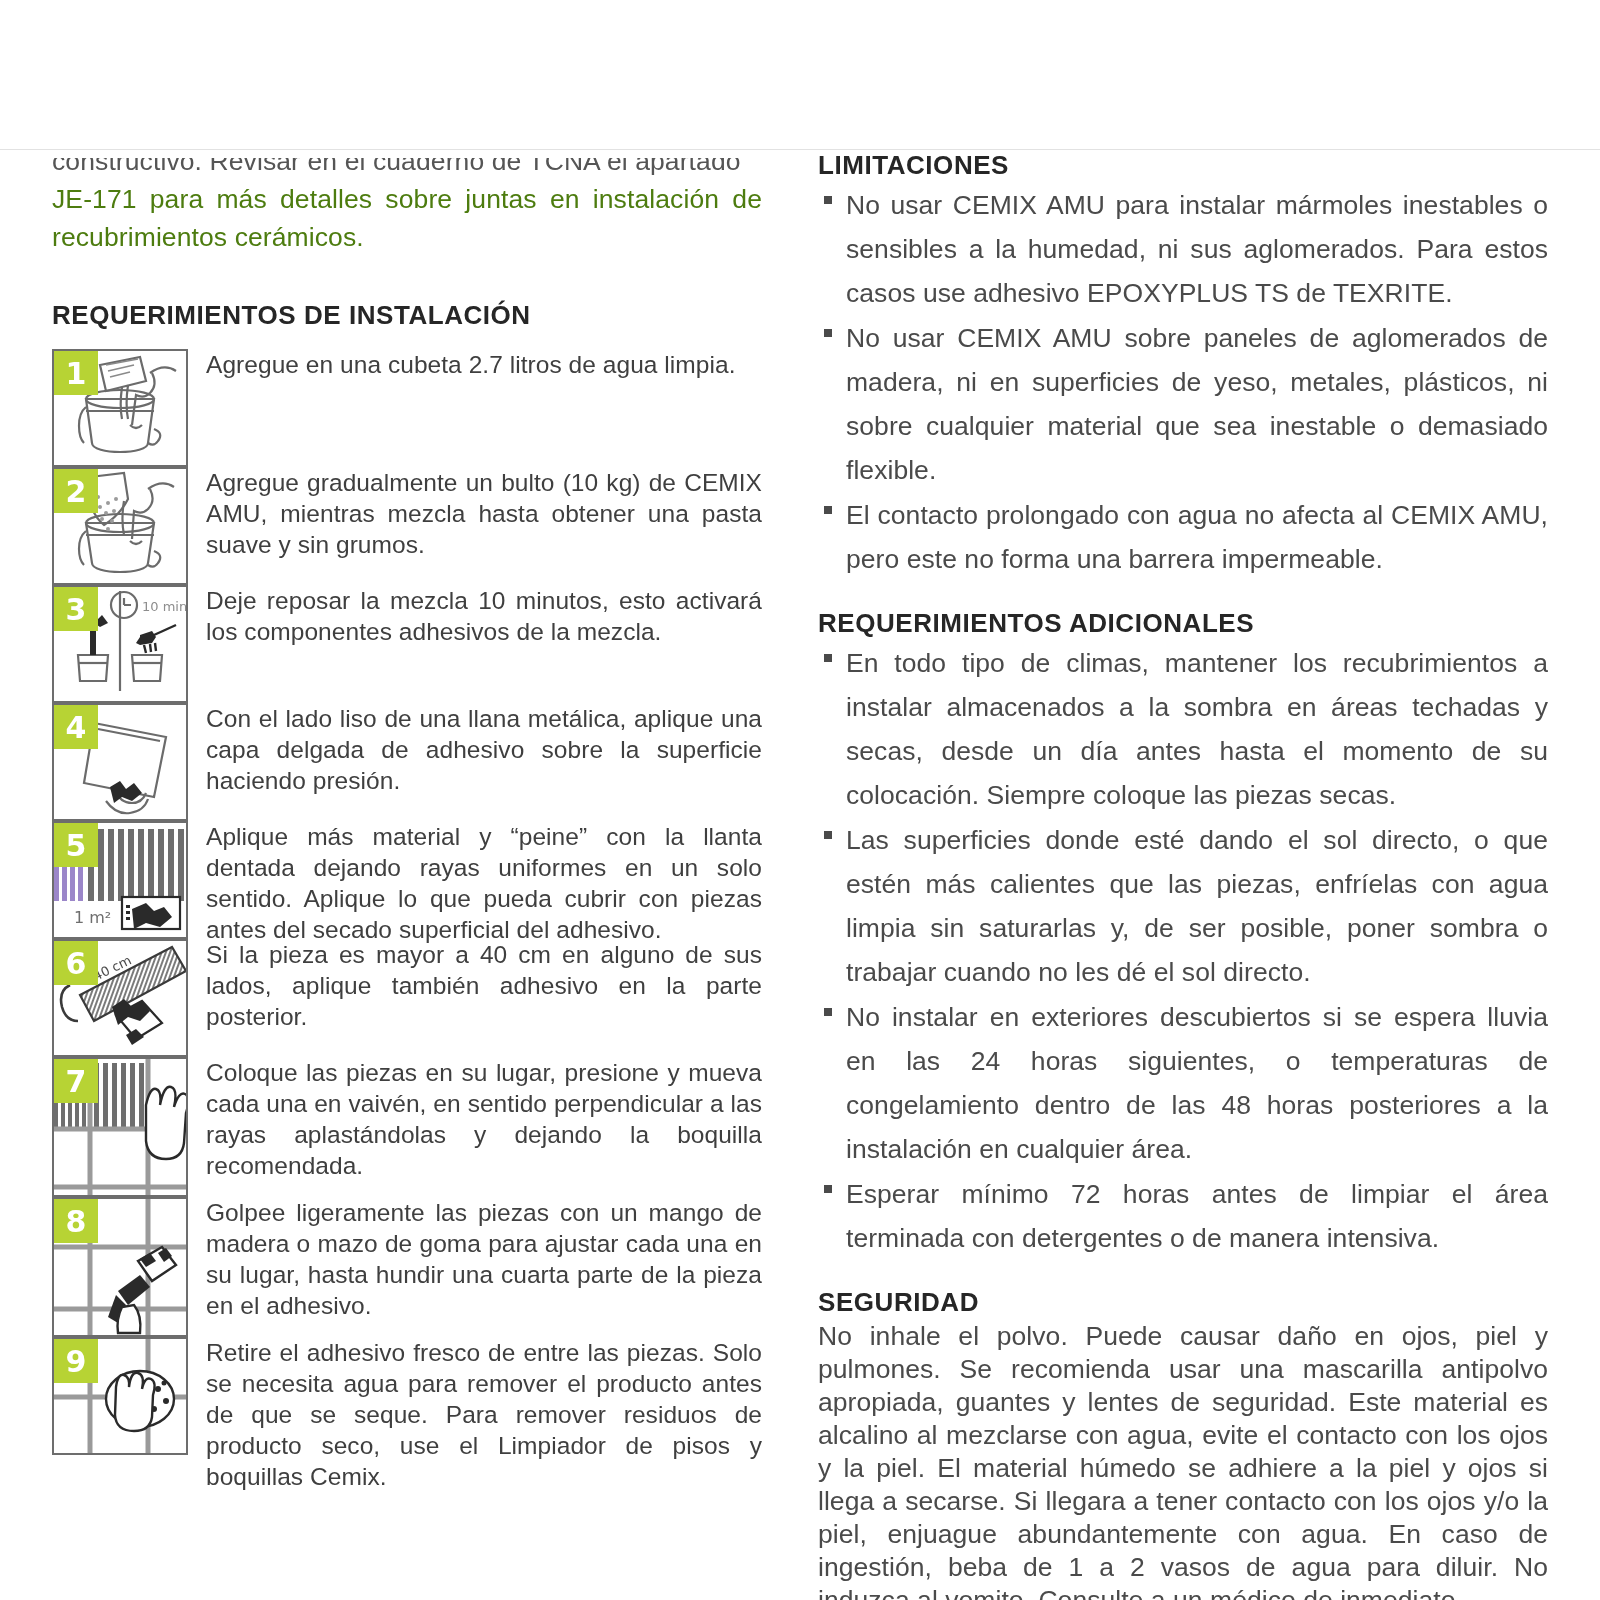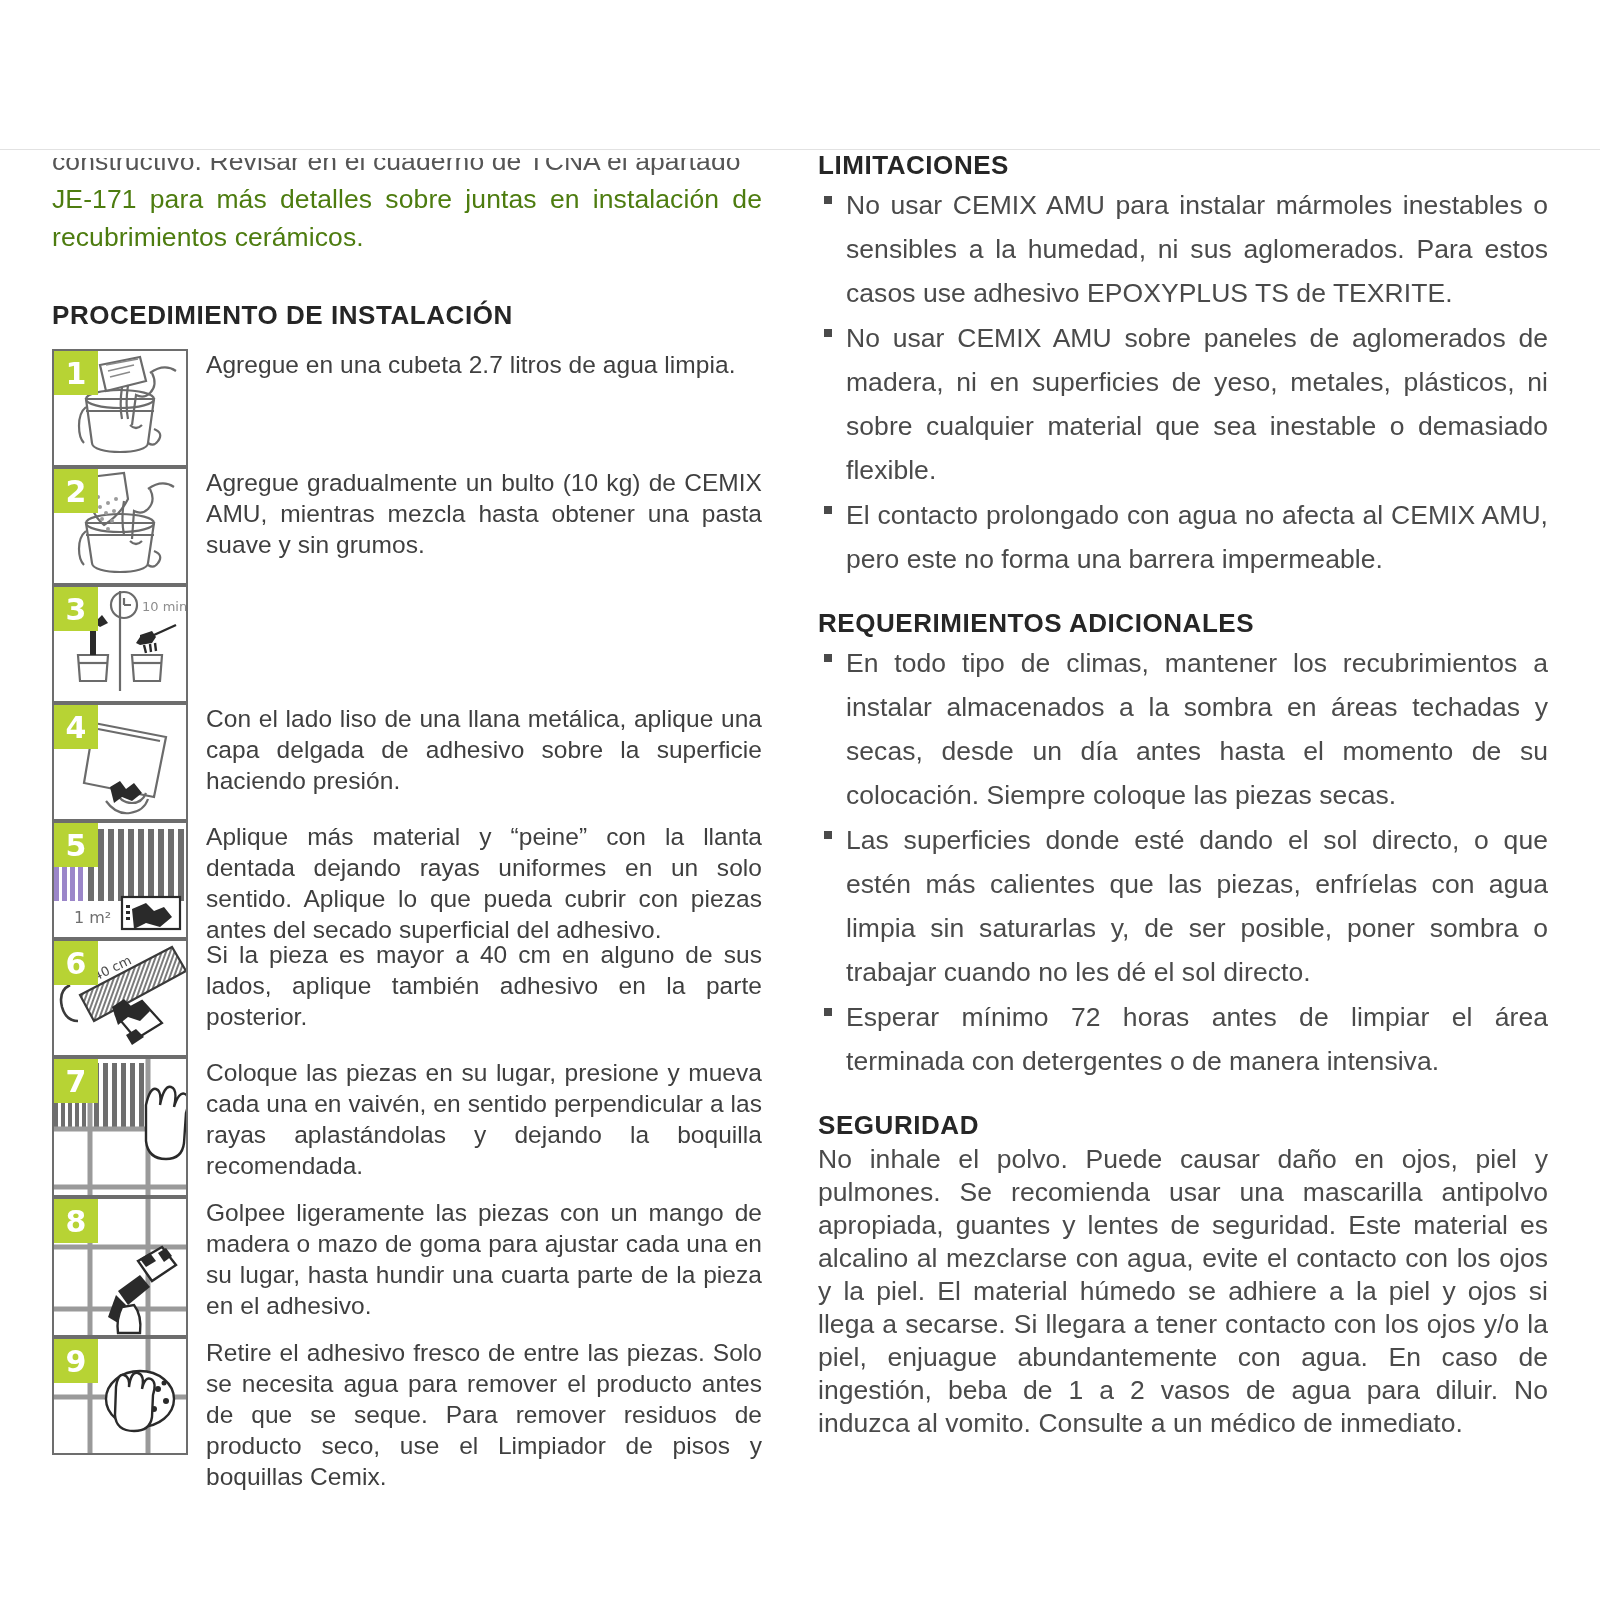--- a/index.html
+++ b/index.html
@@ -112,21 +112,21 @@
 
   <div class="col-left">
 
     <div class="intro-wrap">
       <div class="clip-line">
         <div class="inner">constructivo. Revisar en el cuaderno de TCNA el apartado</div>
       </div>
       <div class="intro-rest">JE-171 para más detalles sobre juntas en instalación de recubrimientos cerámicos.</div>
     </div>
 
-    <div id="procedure-title" class="sec-head">PROCEDIMIENTO DE INSTALACIÓN</div>
+    <div id="procedure-title" class="sec-head">REQUERIMIENTOS DE INSTALACIÓN</div>
 
     <div class="steps">
 
       <div class="step" style="height:118px;">
         <div class="step-fig" style="height:118px;">
           <div class="step-badge">1</div>
           <svg class="svgfig" viewBox="0 0 132 114">
             <g fill="none" stroke="#6b6b6b" stroke-width="2.2">
               <path d="M38 92 C38 104 94 104 94 92 L100 48 L32 48 Z"></path>
               <ellipse cx="66" cy="48" rx="34" ry="9"></ellipse>
@@ -207,20 +207,21 @@
               <path d="M86 48 l12 -4 l4 6 l-4 6 l-12 2 z"></path>
               <path d="M86 50 l-4 6 l4 2 z"></path>
               <path d="M90 56 l2 8 M95 56 l1 8 M100 55 l1 8"></path>
             </g>
             <g stroke="#2a2a2a" stroke-width="2.4" fill="none">
               <path d="M100 48 L122 38"></path>
               <path d="M90 58 l2 8 M96 57 l1 8 M101 56 l1 8"></path>
             </g>
           </svg>
         </div>
+        <div class="step-text">Deje reposar la mezcla 10 minutos, esto activará los componentes adhesivos de la mezcla.</div>
       </div>
 
       <div class="step" style="height:118px;">
         <div class="step-fig" style="height:118px;">
           <div class="step-badge">4</div>
           <svg class="svgfig" viewBox="0 0 132 114">
             <g fill="none" stroke="#6b6b6b" stroke-width="2.2">
               <path d="M40 18 L112 32 L100 92 L30 78 Z"></path>
               <path d="M44 24 L106 36"></path>
               <path d="M38 20 q-8 -8 -16 -2"></path>
@@ -412,20 +413,21 @@
       <li>No usar CEMIX AMU sobre paneles de aglomerados de madera, ni en superficies de yeso, metales, plásticos, ni sobre cualquier material que sea inestable o demasiado flexible.</li>
       <li>El contacto prolongado con agua no afecta al CEMIX AMU, pero este no forma una barrera impermeable.</li>
     </ul>
 
     <div class="gap-md"></div>
 
     <div class="sec-head">REQUERIMIENTOS ADICIONALES</div>
     <ul class="bullets">
       <li>En todo tipo de climas, mantener los recubrimientos a instalar almacenados a la sombra en áreas techadas y secas, desde un día antes hasta el momento de su colocación. Siempre coloque las piezas secas.</li>
       <li>Las superficies donde esté dando el sol directo, o que estén más calientes que las piezas, enfríelas con agua limpia sin saturarlas y, de ser posible, poner sombra o trabajar cuando no les dé el sol directo.</li>
+      <li>No instalar en exteriores descubiertos si se espera lluvia en las 24 horas siguientes, o temperaturas de congelamiento dentro de las 48 horas posteriores a la instalación en cualquier área.</li>
       <li>Esperar mínimo 72 horas antes de limpiar el área terminada con detergentes o de manera intensiva.</li>
     </ul>
 
     <div class="gap-md"></div>
 
     <div class="sec-head">SEGURIDAD</div>
     <p class="para">No inhale el polvo. Puede causar daño en ojos, piel y pulmones. Se recomienda usar una mascarilla antipolvo apropiada, guantes y lentes de seguridad. Este material es alcalino al mezclarse con agua, evite el contacto con los ojos y la piel. El material húmedo se adhiere a la piel y ojos si llega a secarse. Si llegara a tener contacto con los ojos y/o la piel, enjuague abundantemente con agua. En caso de ingestión, beba de 1 a 2 vasos de agua para diluir.  No induzca al vomito. Consulte a un médico de inmediato.</p>
   </div>
 
 </div>

